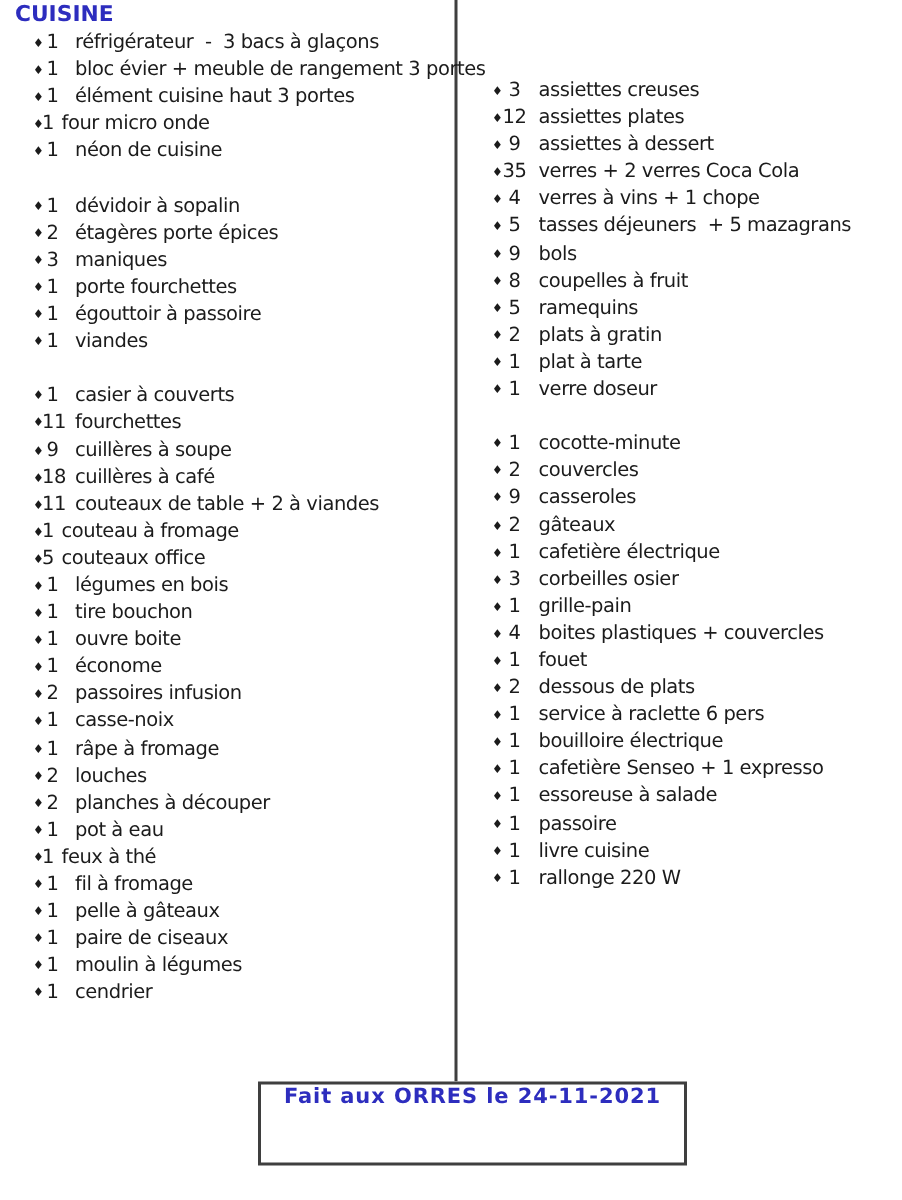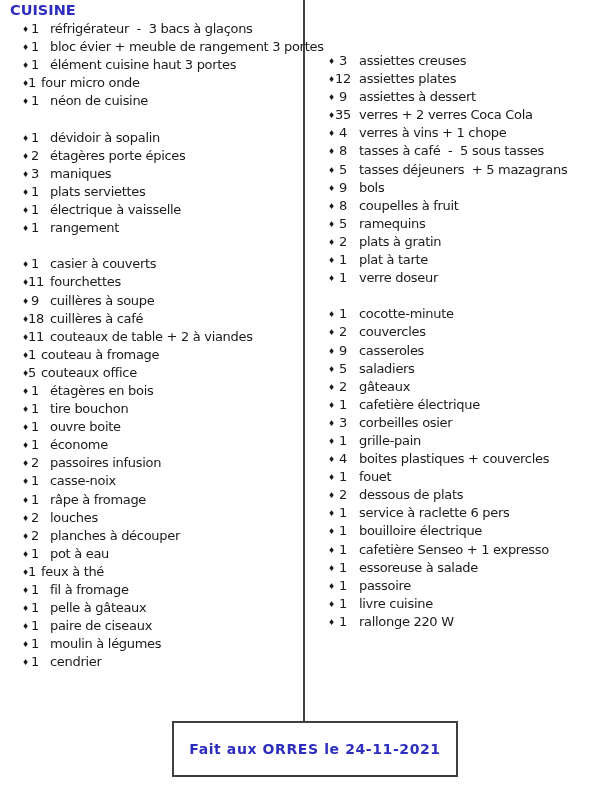--- a/index.html
+++ b/index.html
@@ -42,21 +42,21 @@
   .col-right .label{margin-left:7px;}
   .row.tight .qty{width:auto;min-width:8px;text-align:left;}
   .row.tight .label{margin-left:5px;}
   .col-header{
     height:18.1px;line-height:16px;
     color:var(--accent);font-weight:bold;font-size:14.5px;letter-spacing:0;
   }
   .footer-box{
     position:absolute;left:172px;top:721px;width:286px;height:56px;
     border:2px solid var(--line);background:var(--bg);
-    display:flex;align-items:center;justify-content:center;
+    display:flex;justify-content:center;
   }
   .footer-text{
     color:var(--accent);font-weight:bold;font-size:14px;letter-spacing:0.6px;
     white-space:pre;
   }
 </style>
 </head>
 <body>
 
 <div class="page">
@@ -66,32 +66,32 @@
     <div class="col-header">CUISINE</div>
       <div class="row"><span class="bullet">♦</span><span class="qty">1</span><span class="label">réfrigérateur  -  3 bacs à glaçons</span></div>
       <div class="row"><span class="bullet">♦</span><span class="qty">1</span><span class="label">bloc évier + meuble de rangement 3 portes</span></div>
       <div class="row"><span class="bullet">♦</span><span class="qty">1</span><span class="label">élément cuisine haut 3 portes</span></div>
       <div class="row tight"><span class="bullet">♦</span><span class="qty">1</span><span class="label">four micro onde</span></div>
       <div class="row"><span class="bullet">♦</span><span class="qty">1</span><span class="label">néon de cuisine</span></div>
       <div class="row blank"></div>
       <div class="row"><span class="bullet">♦</span><span class="qty">1</span><span class="label">dévidoir à sopalin</span></div>
       <div class="row"><span class="bullet">♦</span><span class="qty">2</span><span class="label">étagères porte épices</span></div>
       <div class="row"><span class="bullet">♦</span><span class="qty">3</span><span class="label">maniques</span></div>
-      <div class="row"><span class="bullet">♦</span><span class="qty">1</span><span class="label">plats serviettes</span></div>
-      <div class="row"><span class="bullet">♦</span><span class="qty">1</span><span class="label">électrique à vaisselle</span></div>
-      <div class="row"><span class="bullet">♦</span><span class="qty">1</span><span class="label">rangement</span></div>
+      <div class="row"><span class="bullet">♦</span><span class="qty">1</span><span class="label">porte fourchettes</span></div>
+      <div class="row"><span class="bullet">♦</span><span class="qty">1</span><span class="label">égouttoir à passoire</span></div>
+      <div class="row"><span class="bullet">♦</span><span class="qty">1</span><span class="label">viandes</span></div>
       <div class="row blank"></div>
       <div class="row"><span class="bullet">♦</span><span class="qty">1</span><span class="label">casier à couverts</span></div>
       <div class="row"><span class="bullet">♦</span><span class="qty">11</span><span class="label">fourchettes</span></div>
       <div class="row"><span class="bullet">♦</span><span class="qty">9</span><span class="label">cuillères à soupe</span></div>
       <div class="row"><span class="bullet">♦</span><span class="qty">18</span><span class="label">cuillères à café</span></div>
       <div class="row"><span class="bullet">♦</span><span class="qty">11</span><span class="label">couteaux de table + 2 à viandes</span></div>
       <div class="row tight"><span class="bullet">♦</span><span class="qty">1</span><span class="label">couteau à fromage</span></div>
       <div class="row tight"><span class="bullet">♦</span><span class="qty">5</span><span class="label">couteaux office</span></div>
-      <div class="row"><span class="bullet">♦</span><span class="qty">1</span><span class="label">étagères en bois</span></div>
+      <div class="row"><span class="bullet">♦</span><span class="qty">1</span><span class="label">légumes en bois</span></div>
       <div class="row"><span class="bullet">♦</span><span class="qty">1</span><span class="label">tire bouchon</span></div>
       <div class="row"><span class="bullet">♦</span><span class="qty">1</span><span class="label">ouvre boite</span></div>
       <div class="row"><span class="bullet">♦</span><span class="qty">1</span><span class="label">économe</span></div>
       <div class="row"><span class="bullet">♦</span><span class="qty">2</span><span class="label">passoires infusion</span></div>
       <div class="row"><span class="bullet">♦</span><span class="qty">1</span><span class="label">casse-noix</span></div>
       <div class="row"><span class="bullet">♦</span><span class="qty">1</span><span class="label">râpe à fromage</span></div>
       <div class="row"><span class="bullet">♦</span><span class="qty">2</span><span class="label">louches</span></div>
       <div class="row"><span class="bullet">♦</span><span class="qty">2</span><span class="label">planches à découper</span></div>
       <div class="row"><span class="bullet">♦</span><span class="qty">1</span><span class="label">pot à eau</span></div>
       <div class="row tight"><span class="bullet">♦</span><span class="qty">1</span><span class="label">feux à thé</span></div>
@@ -101,33 +101,31 @@
       <div class="row"><span class="bullet">♦</span><span class="qty">1</span><span class="label">moulin à légumes</span></div>
       <div class="row"><span class="bullet">♦</span><span class="qty">1</span><span class="label">cendrier</span></div>
     </div>
 
   <div class="col col-right" id="col-right">
       <div class="row"><span class="bullet">♦</span><span class="qty">3</span><span class="label">assiettes creuses</span></div>
       <div class="row"><span class="bullet">♦</span><span class="qty">12</span><span class="label">assiettes plates</span></div>
       <div class="row"><span class="bullet">♦</span><span class="qty">9</span><span class="label">assiettes à dessert</span></div>
       <div class="row"><span class="bullet">♦</span><span class="qty">35</span><span class="label">verres + 2 verres Coca Cola</span></div>
       <div class="row"><span class="bullet">♦</span><span class="qty">4</span><span class="label">verres à vins + 1 chope</span></div>
-      <div class="row"><span class="bullet">♦</span><span class="qty">8</span><span class="label">tasses à café  -  5 sous tasses</span></div>
       <div class="row"><span class="bullet">♦</span><span class="qty">5</span><span class="label">tasses déjeuners  + 5 mazagrans</span></div>
       <div class="row"><span class="bullet">♦</span><span class="qty">9</span><span class="label">bols</span></div>
       <div class="row"><span class="bullet">♦</span><span class="qty">8</span><span class="label">coupelles à fruit</span></div>
       <div class="row"><span class="bullet">♦</span><span class="qty">5</span><span class="label">ramequins</span></div>
       <div class="row"><span class="bullet">♦</span><span class="qty">2</span><span class="label">plats à gratin</span></div>
       <div class="row"><span class="bullet">♦</span><span class="qty">1</span><span class="label">plat à tarte</span></div>
       <div class="row"><span class="bullet">♦</span><span class="qty">1</span><span class="label">verre doseur</span></div>
       <div class="row blank"></div>
       <div class="row"><span class="bullet">♦</span><span class="qty">1</span><span class="label">cocotte-minute</span></div>
       <div class="row"><span class="bullet">♦</span><span class="qty">2</span><span class="label">couvercles</span></div>
       <div class="row"><span class="bullet">♦</span><span class="qty">9</span><span class="label">casseroles</span></div>
-      <div class="row"><span class="bullet">♦</span><span class="qty">5</span><span class="label">saladiers</span></div>
       <div class="row"><span class="bullet">♦</span><span class="qty">2</span><span class="label">gâteaux</span></div>
       <div class="row"><span class="bullet">♦</span><span class="qty">1</span><span class="label">cafetière électrique</span></div>
       <div class="row"><span class="bullet">♦</span><span class="qty">3</span><span class="label">corbeilles osier</span></div>
       <div class="row"><span class="bullet">♦</span><span class="qty">1</span><span class="label">grille-pain</span></div>
       <div class="row"><span class="bullet">♦</span><span class="qty">4</span><span class="label">boites plastiques + couvercles</span></div>
       <div class="row"><span class="bullet">♦</span><span class="qty">1</span><span class="label">fouet</span></div>
       <div class="row"><span class="bullet">♦</span><span class="qty">2</span><span class="label">dessous de plats</span></div>
       <div class="row"><span class="bullet">♦</span><span class="qty">1</span><span class="label">service à raclette 6 pers</span></div>
       <div class="row"><span class="bullet">♦</span><span class="qty">1</span><span class="label">bouilloire électrique</span></div>
       <div class="row"><span class="bullet">♦</span><span class="qty">1</span><span class="label">cafetière Senseo + 1 expresso</span></div>

